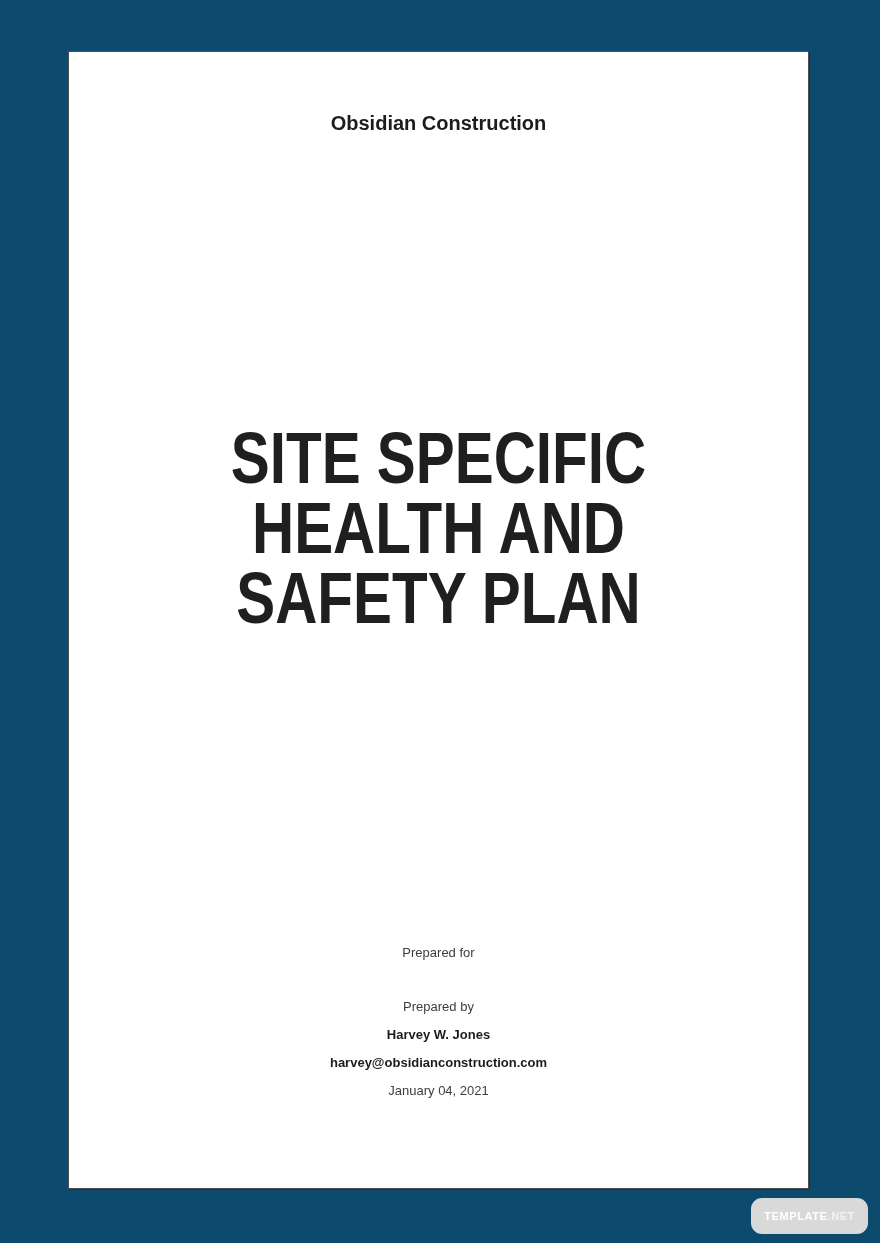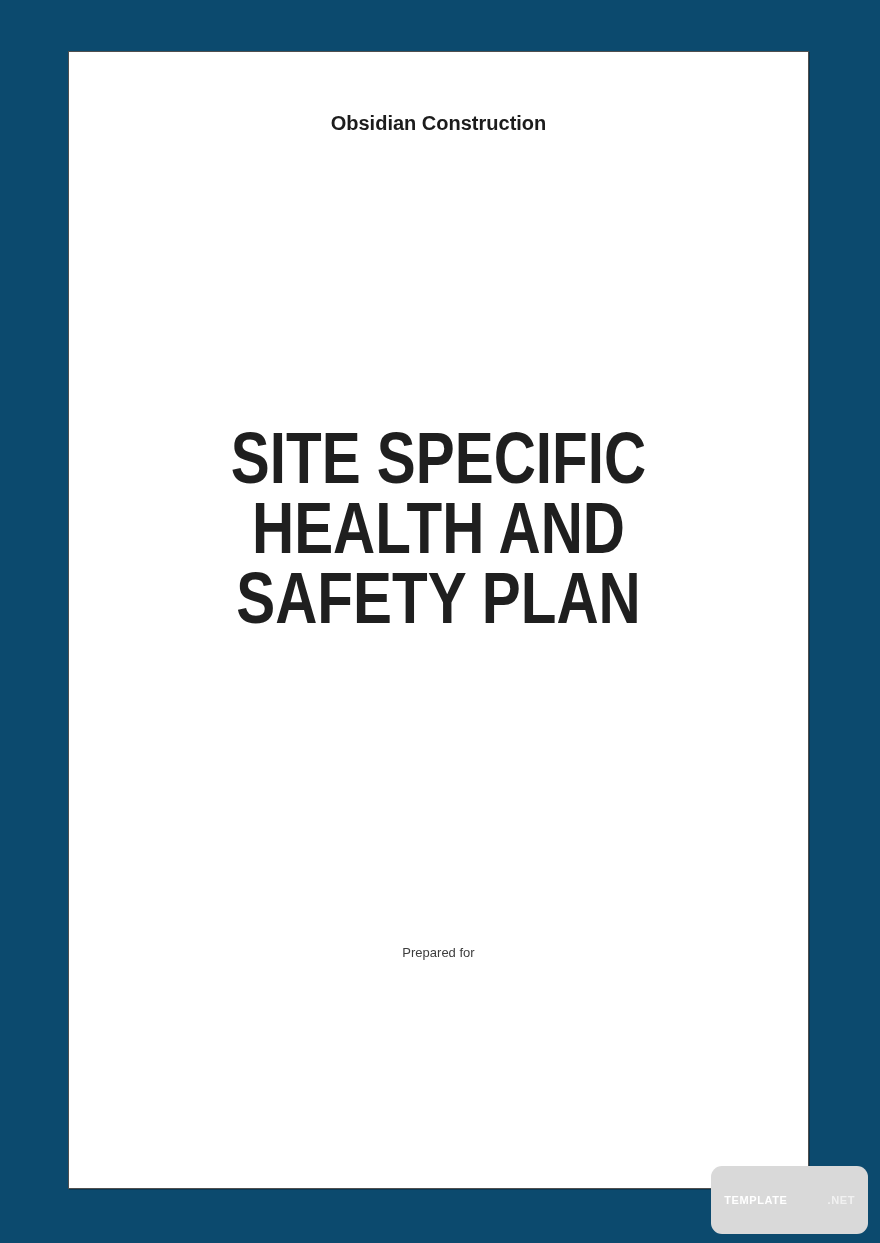--- a/index.html
+++ b/index.html
@@ -69,31 +69,30 @@
   .prepared-name, .prepared-email {
     color: #1c1c1c;
     font-weight: bold;
   }
   .prepared-date { color: #3d3d3d; font-weight: normal; }
   .watermark {
     position: absolute;
     right: 12px;
     bottom: 9px;
     height: 36px;
-    padding: 16px 13px;
+    padding: 0 13px;
     border-radius: 11px;
     background: #d9d9d9;
     display: flex;
     align-items: center;
     font-size: 11px;
     font-weight: bold;
     letter-spacing: 0.6px;
     color: #ffffff;
     user-select: none;
-    gap: 40px;
   }
   .watermark .suffix { color: #ffffff; opacity: 0.65; }
 </style>
 </head>
 <body>
 
 <div class="canvas">
   <div class="page">
 
     <div class="company-name">Obsidian Construction</div>
@@ -101,20 +100,26 @@
     <div class="doc-title">
       <div>SITE SPECIFIC</div>
       <div>HEALTH AND</div>
       <div>SAFETY PLAN</div>
     </div>
 
     <div class="prepared-block">
       <div class="prepared-group">
         <div class="prepared-label">Prepared for</div>
       </div>
+      <div class="prepared-group">
+        <div class="prepared-label">Prepared by</div>
+        <div class="prepared-name">Harvey W. Jones</div>
+        <div class="prepared-email">harvey@obsidianconstruction.com</div>
+        <div class="prepared-date">January 04, 2021</div>
+      </div>
     </div>
 
   </div>
 
   <div class="watermark">
     <span>TEMPLATE</span>
       <span class="suffix">.NET</span>
   </div>
 </div>
 

